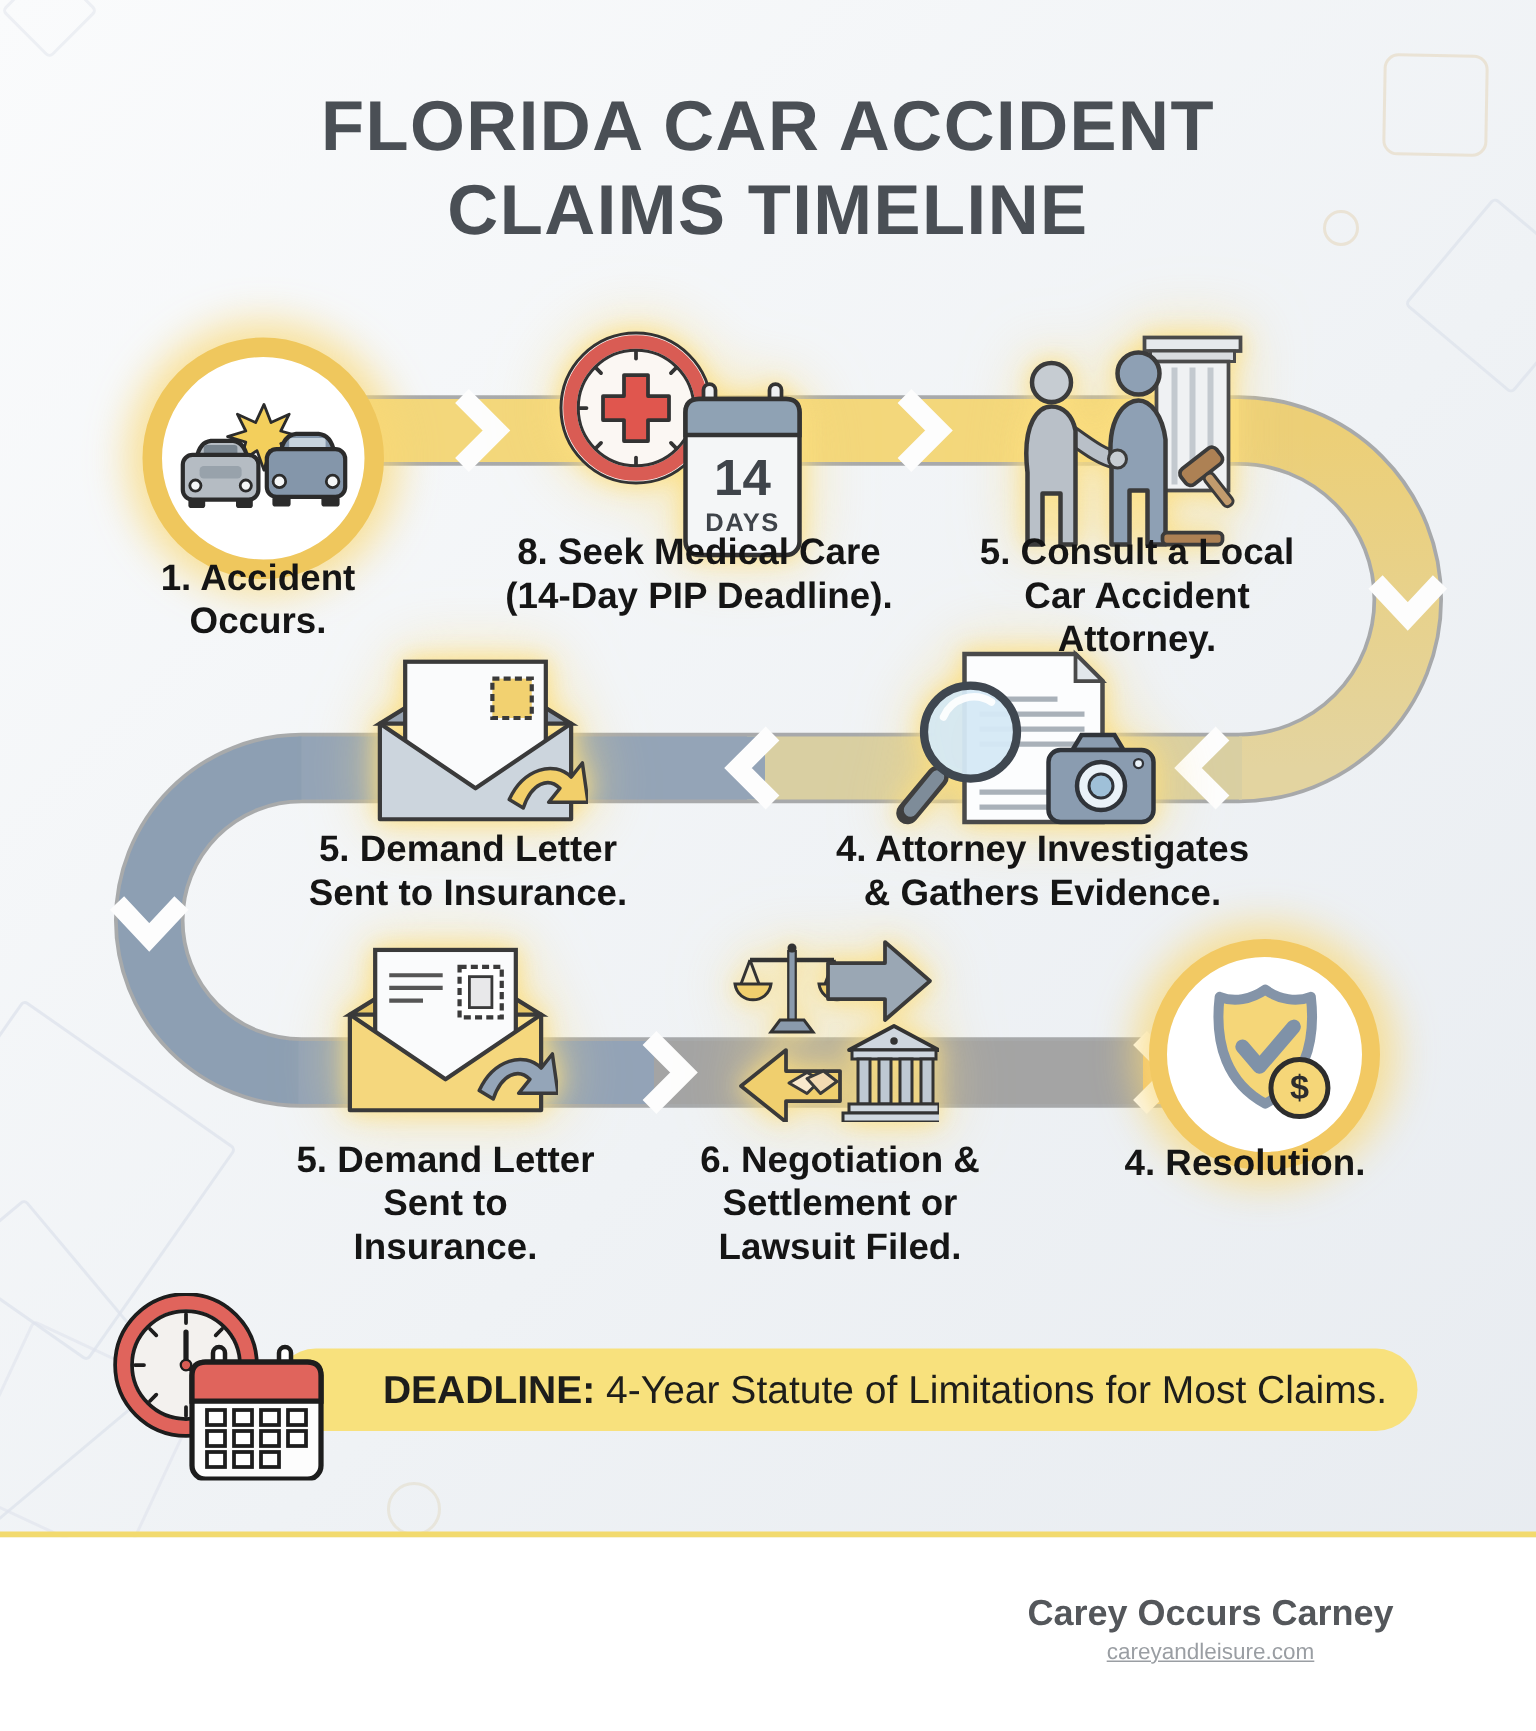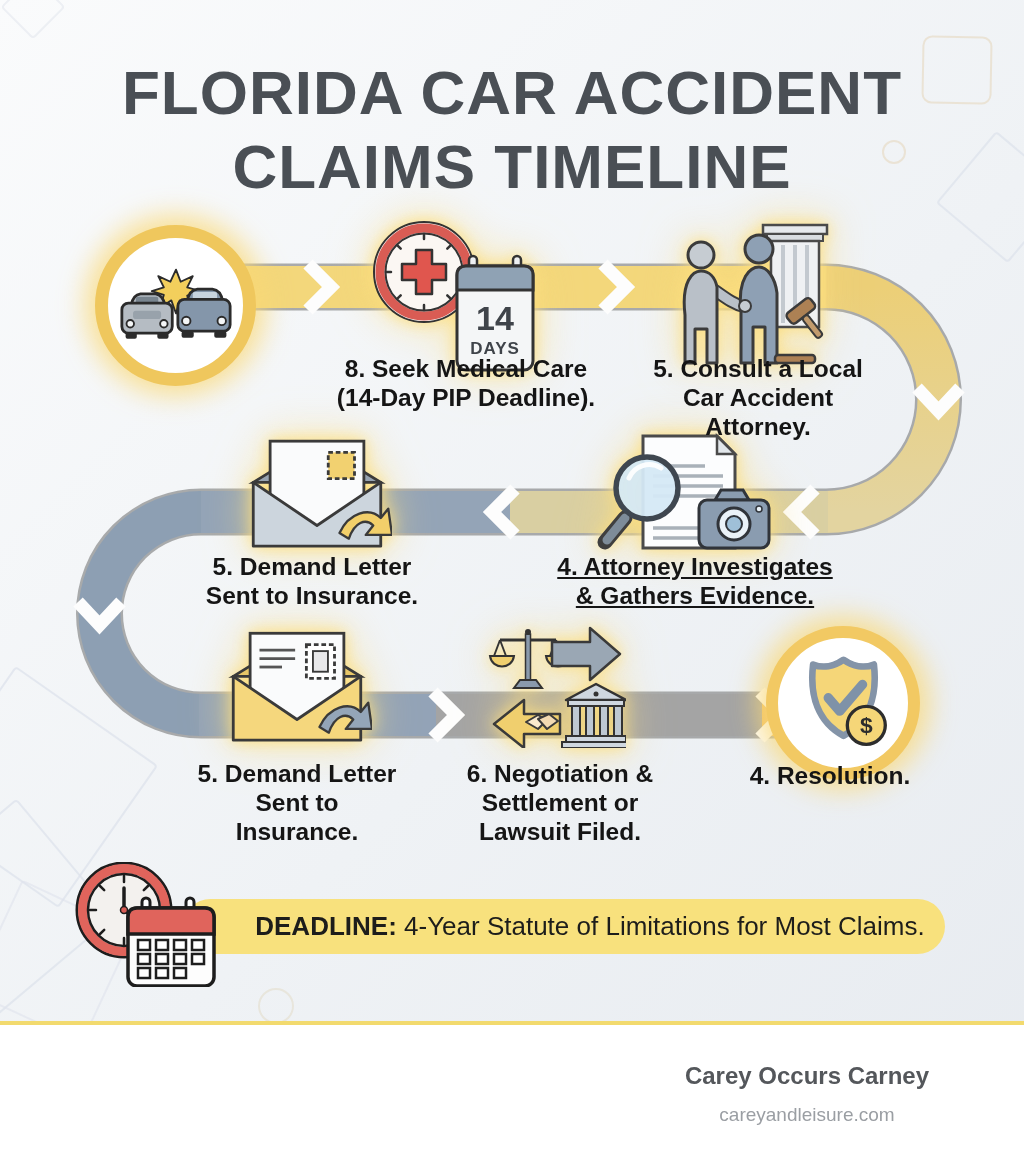--- a/index.html
+++ b/index.html
@@ -6,21 +6,21 @@
   #page{position:relative;width:1024px;height:1154px;overflow:hidden;
         font-family:"Liberation Sans",sans-serif;
         background:linear-gradient(135deg,#fafbfc 0%,#eff2f5 55%,#e7ebf0 100%);}
   .abs{position:absolute;}
   
   .decor{position:absolute;border:2px solid #e8decd;border-radius:10px;opacity:.8;}
   .decor.blue{border-color:#dfe3ec;border-radius:4px;}
   .decor.circ{border-radius:50%;}
   
   .title{position:absolute;left:0;top:56px;width:1024px;text-align:center;
-         font-size:62px;font-weight:bold;letter-spacing:1px;color:#4a4f55;
+         font-size:47px;font-weight:bold;letter-spacing:1px;color:#4a4f55;
          line-height:1.2;white-space:pre-line;}
   
   .step-label{position:absolute;text-align:center;font-size:24.5px;font-weight:bold;
               color:#151515;line-height:1.18;white-space:pre-line;}
   
   .big-circle{position:absolute;background:#ffffff;border-radius:50%;
               box-shadow:0 0 26px 10px rgba(250,216,118,.75);
               display:flex;align-items:center;justify-content:center;}
   .ring1{width:135px;height:135px;border:13px solid #efc75d;}
   .ring7{width:130px;height:130px;border:12px solid #f2c963;}
@@ -30,21 +30,21 @@
           background:#f8e17d;border-radius:28px;display:flex;align-items:center;
           justify-content:center;padding-left:52px;box-sizing:border-box;}
   .banner-text{font-size:26px;color:#1d1d1b;}
   .banner-bold{font-weight:bold;}
   .banner-rest{white-space:pre;font-weight:500;}
   
   .divider{position:absolute;left:0;top:1021px;width:1024px;height:4px;background:#f2da6e;}
   .footer-bg{position:absolute;left:0;top:1025px;width:1024px;height:129px;background:#ffffff;}
   .footer-block{position:absolute;left:657px;top:1062px;width:300px;text-align:center;}
   .footer-company{font-size:24px;font-weight:bold;color:#54575b;}
-  .footer-site{font-size:19px;color:#9a9ea3;margin-top:14px;}
+  .footer-site{font-size:15px;color:#9a9ea3;margin-top:3px;text-decoration:underline;}
   svg{display:block;}
   svg text{font-family:"Liberation Sans",sans-serif;}
 </style>
 </head>
 <body>
 
 <div id="page">
 
   <div class="decor" style="left:922px;top:36px;width:66px;height:64px;transform:rotate(1deg);"></div>
   <div class="decor circ" style="left:882px;top:140px;width:20px;height:20px;"></div>
@@ -258,26 +258,28 @@
 
   <div class="big-circle ring7" style="left:766px;top:626px;">
     <svg width="95" height="95" viewBox="0 0 100 100">
       <path d="M50 4 C 60 11 72 13 82 9 C 86 43 76 70 50 84 C 24 70 14 43 18 9 C 28 13 40 11 50 4 Z" fill="#f5d678" stroke="#8494a8" stroke-width="7" stroke-linejoin="round"></path>
       <path d="M34 44 L46 58 L70 30" stroke="#7f92a8" stroke-width="10" fill="none" stroke-linecap="round" stroke-linejoin="round"></path>
       <circle cx="74" cy="73" r="20" fill="#f5d678" stroke="#2d2d2d" stroke-width="3.5"></circle>
       <text x="74" y="81" text-anchor="middle" font-size="24" font-weight="bold" fill="#2d2d2d">$</text>
     </svg>
   </div>
 
+  <div class="step-label" style="left:42px;top:372px;width:260px;">1. Accident
+Occurs.</div>
   <div class="step-label" style="left:306px;top:355px;width:320px;">8. Seek Medical Care
 (14-Day PIP Deadline).</div>
   <div class="step-label" style="left:618px;top:355px;width:280px;">5. Consult a Local
 Car Accident
 Attorney.</div>
-  <div class="step-label" style="left:530px;top:553px;width:330px;text-decoration:underline;">4. Attorney Investigates
+  <div class="step-label" style="left:530px;top:553px;width:330px;">4. Attorney Investigates
 &amp; Gathers Evidence.</div>
   <div class="step-label" style="left:152px;top:553px;width:320px;">5. Demand Letter
 Sent to Insurance.</div>
   <div class="step-label" style="left:157px;top:760px;width:280px;">5. Demand Letter
 Sent to
 Insurance.</div>
   <div class="step-label" style="left:410px;top:760px;width:300px;">6. Negotiation &amp;
 Settlement or
 Lawsuit Filed.</div>
   <div class="step-label" style="left:710px;top:762px;width:240px;">4. Resolution.</div>

